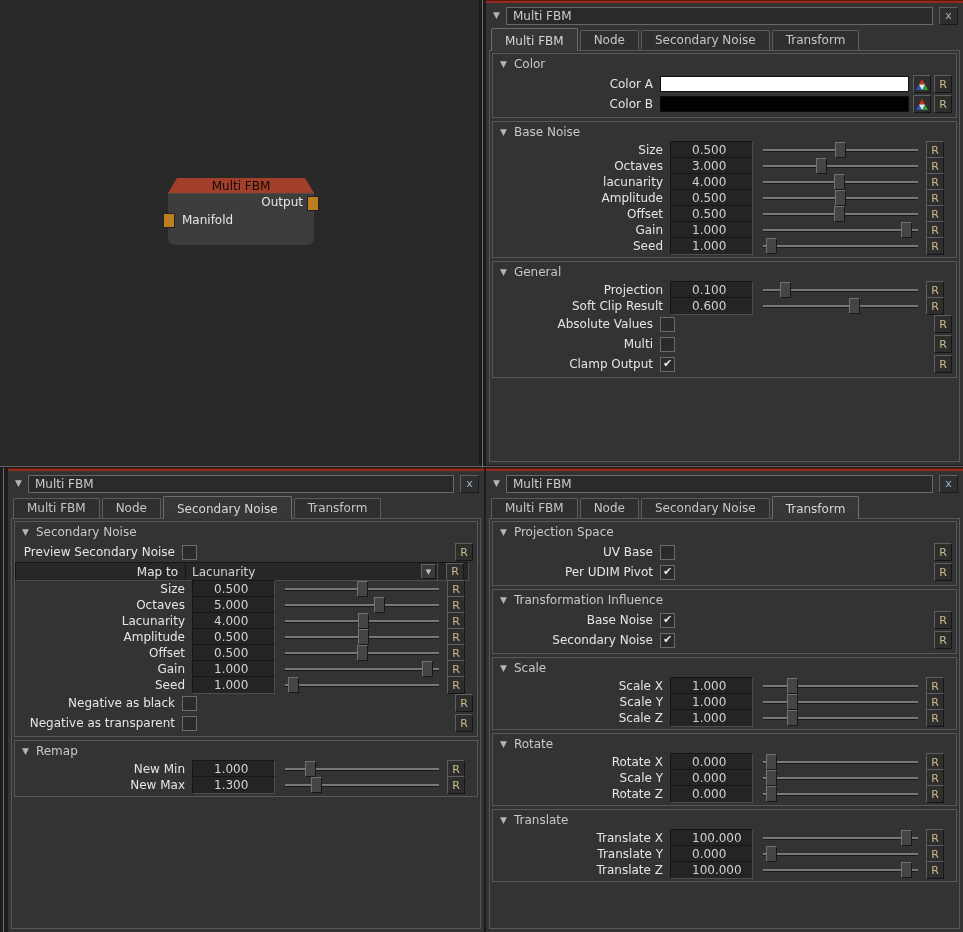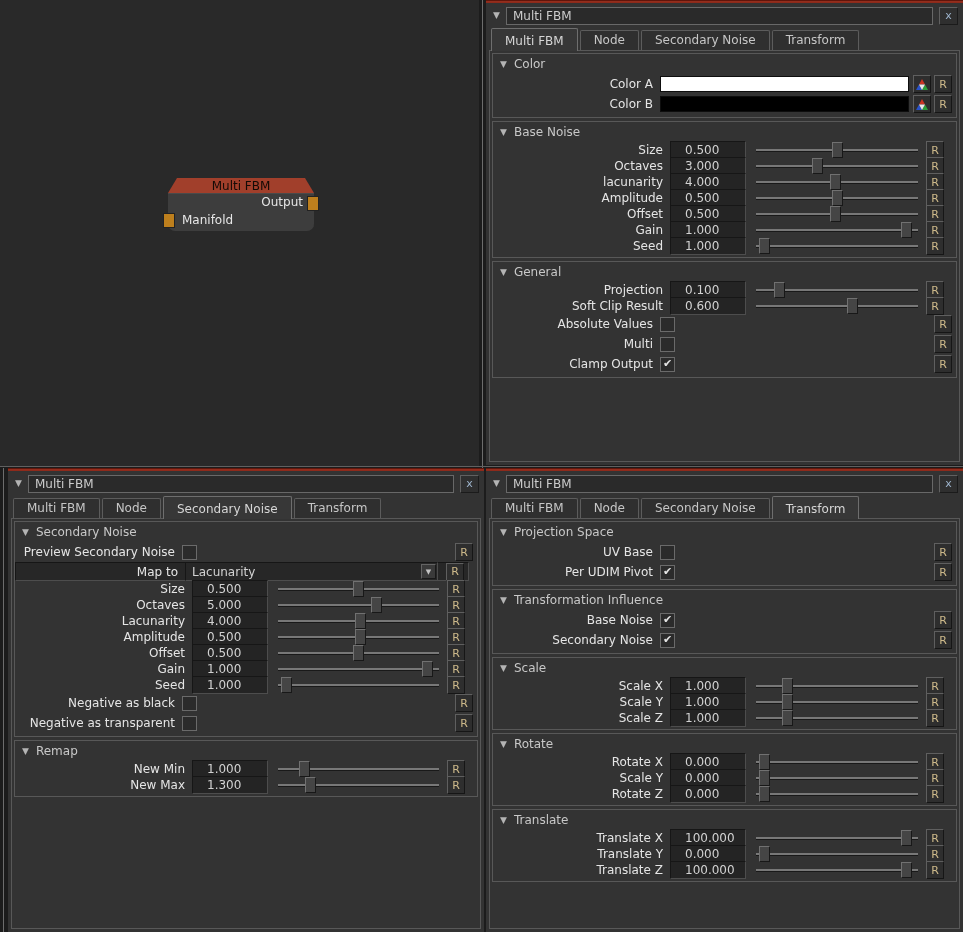--- a/index.html
+++ b/index.html
@@ -4,21 +4,21 @@
 <style>
   html,body{margin:0;padding:0;background:#181818;}
   .screen{position:relative;width:963px;height:932px;overflow:hidden;
     font-family:"DejaVu Sans","Liberation Sans",sans-serif;font-size:12px;color:#c8c8c8;
     background:#1c1c1c;}
   
   .nodegraph{position:absolute;left:0;top:0;width:479px;height:466px;background:#292929;}
   .node{position:absolute;left:168px;top:178px;width:146px;cursor:default;}
   .node-header{height:15px;clip-path:polygon(9px 0,calc(100% - 9px) 0,100% 100%,0 100%);
     color:#140a06;text-align:center;line-height:16px;font-size:12px;background:#a13f2b;}
-  .node-body{position:relative;height:38px;background:#3d3d3d;border-radius:0 0 7px 7px;
+  .node-body{position:relative;height:52px;background:#3d3d3d;border-radius:0 0 7px 7px;
     box-shadow:inset 0 1px 0 #4a4a4a;color:#e6e6e6;}
   .out-label{position:absolute;right:11px;top:2px;}
   .in-label{position:absolute;left:14px;top:20px;}
   .port{position:absolute;width:10px;height:13px;background:#bd7f1d;border:1px solid #222;}
   .port.out{right:-5px;top:3px;}
   .port.in{left:-5px;top:20px;}
   
   .vline{position:absolute;width:1px;background:#6d6d6d;}
   .hline{position:absolute;height:1px;background:#606060;}
   
@@ -41,21 +41,21 @@
   .content{flex:1;margin:0 3px 3px;border:1px solid #585858;background:#333;
     padding:2px;display:flex;flex-direction:column;gap:3px;overflow:hidden;position:relative;z-index:1;}
   .section{flex:none;border:1px solid #585858;padding-bottom:3px;}
   .sec-hd{display:flex;align-items:center;gap:7px;padding:3px 6px 3px 7px;}
   .row{display:flex;align-items:center;height:23px;padding:0 4px;}
   .row.checkbox{height:20px;}
   .row.color{height:20px;}
   .lbl{flex:none;width:156px;text-align:right;padding-right:7px;white-space:nowrap;color:#e5e5e5;}
   .numfield{flex:none;width:60px;height:16px;background:#242424;border:1px solid;
     border-color:#161616 #4d4d4d #4d4d4d #161616;color:#d2d2d2;
-    display:flex;align-items:center;padding-left:14px;}
+    display:flex;align-items:center;padding-left:21px;}
   .slider{flex:1;position:relative;height:16px;margin:0 8px 0 10px;}
   .groove{position:absolute;left:0;right:0;top:7px;height:2px;background:#787878;box-shadow:0 1px 0 #191919;}
   .handle{position:absolute;top:0;width:11px;height:16px;background:#454545;border:1px solid;
     border-color:#717171 #181818 #181818 #717171;box-sizing:border-box;}
   .rbtn{flex:none;width:16px;height:16px;background:#2e2e2e;border:1px solid;
     border-color:#5f5f5f #161616 #161616 #5f5f5f;color:#cdb98a;font-size:11px;
     display:flex;align-items:center;justify-content:center;}
   .cbox{flex:none;width:13px;height:13px;background:#2b2b2b;border:1px solid #6a6a6a;
     color:#e4e4e4;font-size:11px;line-height:12px;text-align:center;}
   .spacer{flex:1;}

